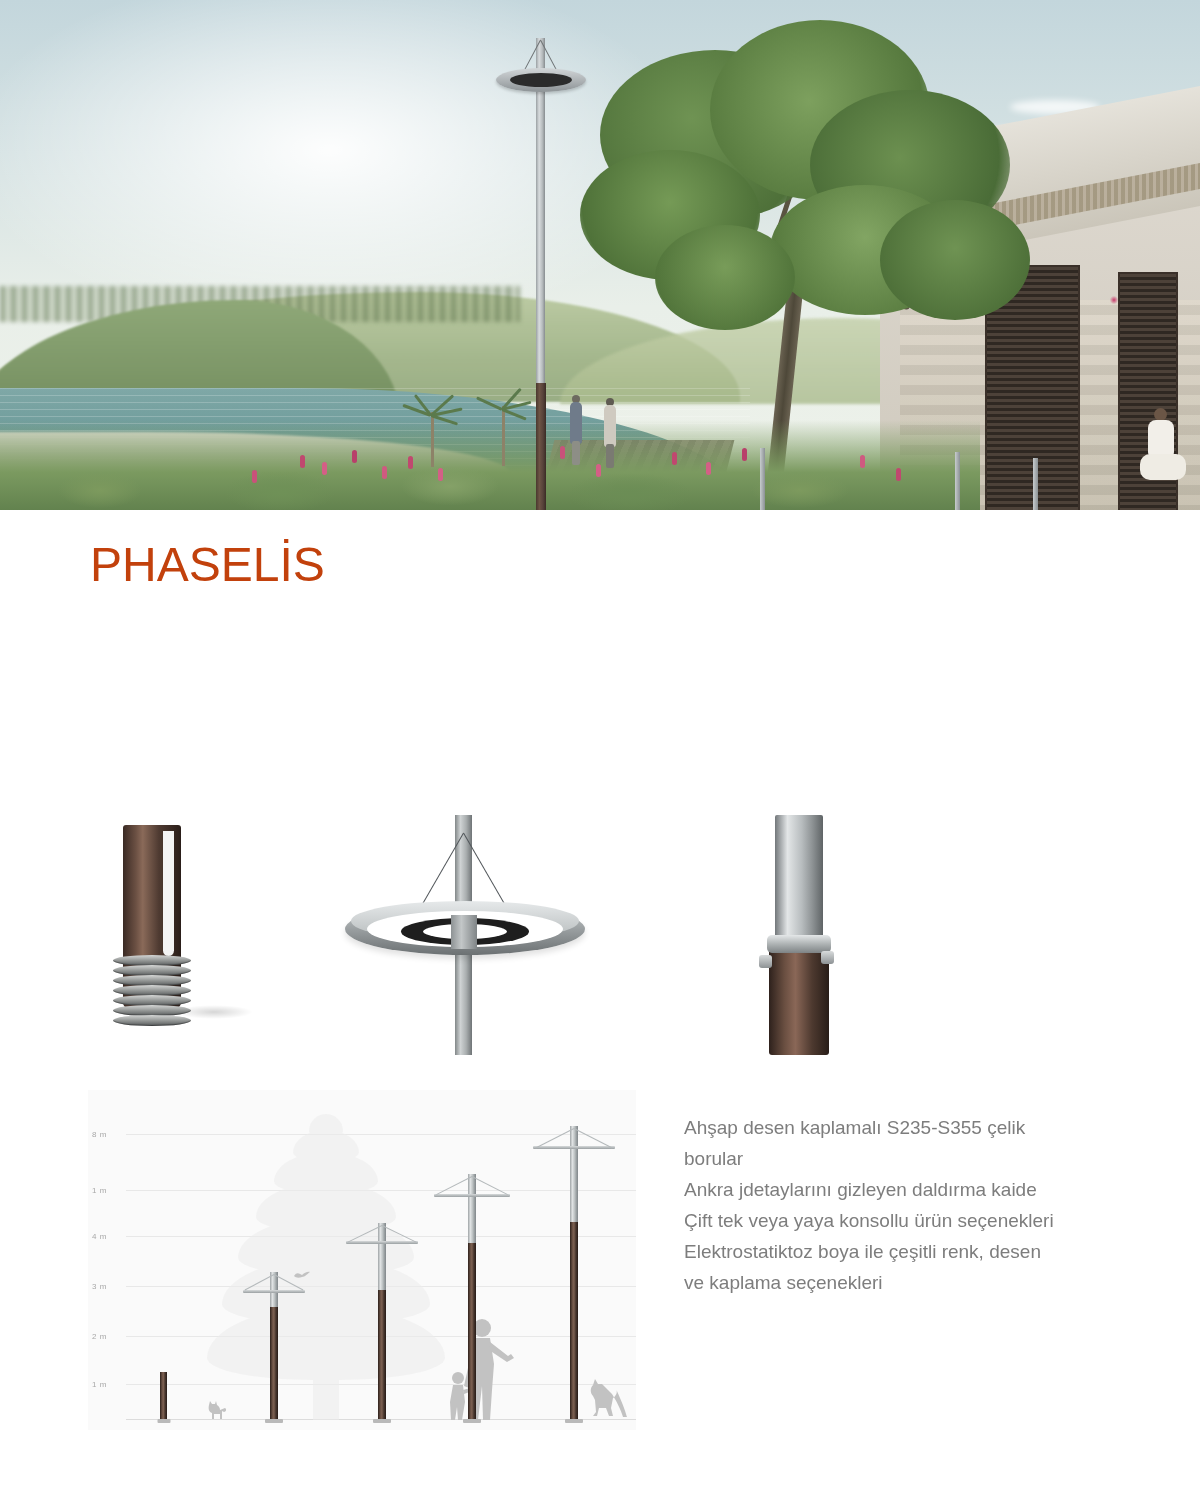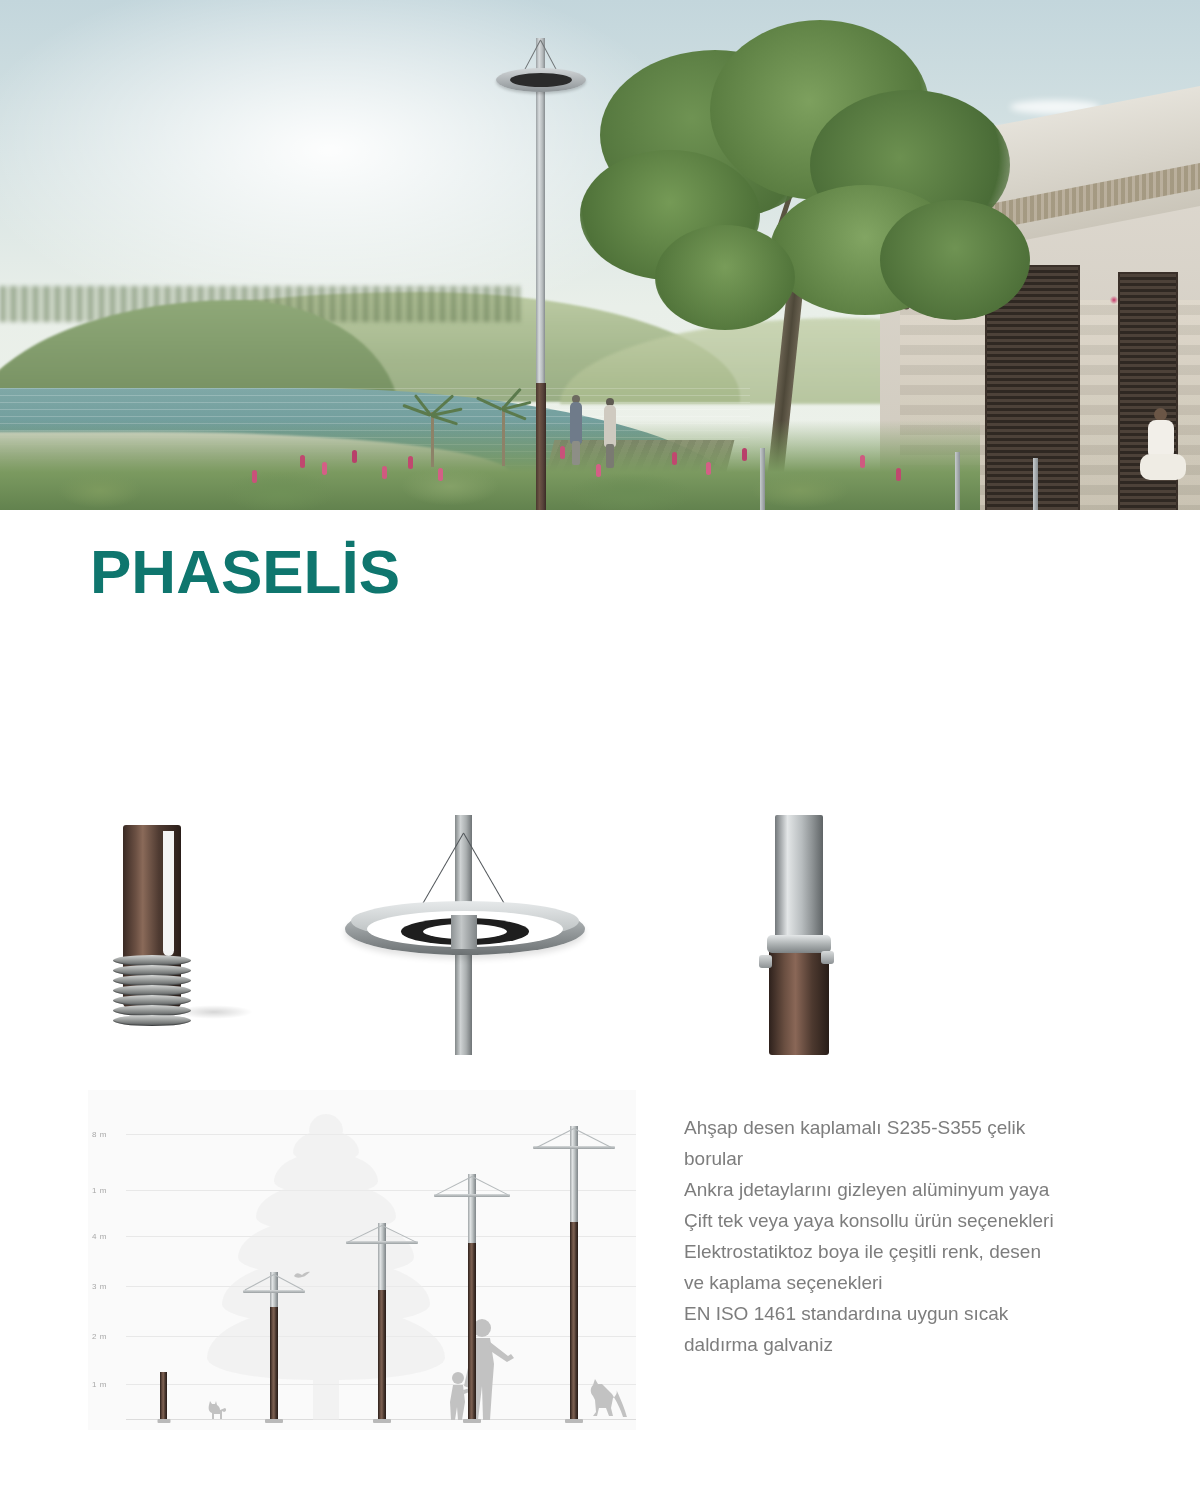--- a/index.html
+++ b/index.html
@@ -175,21 +175,21 @@
   }
   .bollard{ position:absolute; width:5px; background:linear-gradient(90deg,#c7ccce,#8b9194); }
 
   
   .titleBlock{ position:absolute; left:90px; top:535px; }
   .t-light{
     font-size:42px; letter-spacing:3px; color:#4a4a4a; font-weight:300;
     line-height:1.05; font-family:"Liberation Sans", sans-serif;
   }
   .t-bold{
-    font-size:62px; font-weight:bold; color:#0f766e; letter-spacing:0px;
+    font-size:48px; font-weight:normal; color:#c2410c; letter-spacing:0px;
     line-height:1.08; margin-top:4px;
   }
 
   
   .prodRow{ position:absolute; left:0; top:805px; width:1200px; height:250px; }
 
   .prod{ position:absolute; }
 
   
   .p1{ left:105px; top:20px; width:130px; height:220px; }
@@ -552,19 +552,17 @@
     <div class="spStay" style="left:4px;top:2px;width:43px;transform:rotate(27deg);"></div>
     <div class="spStay" style="left:4px;top:2px;width:43px;transform:rotate(153deg);"></div>
     <div class="spFoot" style="width:18px;"></div>
   </div>
 
 </div>
 
 <div class="features">
   <div>Ahşap desen kaplamalı S235-S355 çelik
 borular</div>
-  <div>Ankra jdetaylarını gizleyen alüminyum yaya</div>
+  <div>Ankra jdetaylarını gizleyen daldırma kaide</div>
   <div>Çift tek veya yaya konsollu ürün seçenekleri</div>
   <div>Elektrostatiktoz boya ile çeşitli renk, desen
 ve kaplama seçenekleri</div>
-  <div>EN ISO 1461 standardına uygun sıcak
-daldırma galvaniz</div>
 </div>
 
 </body></html>

